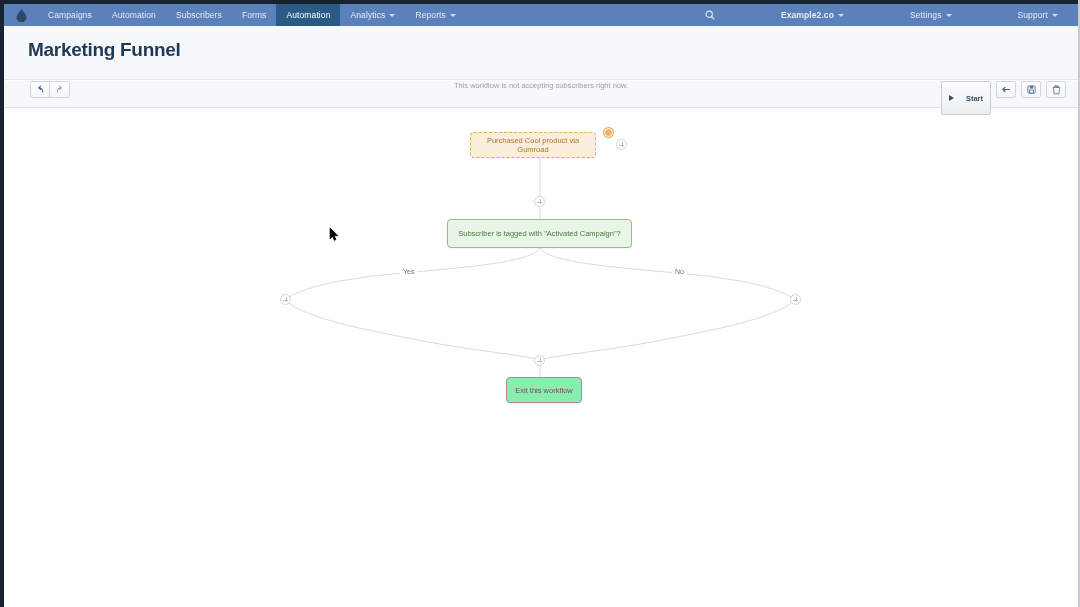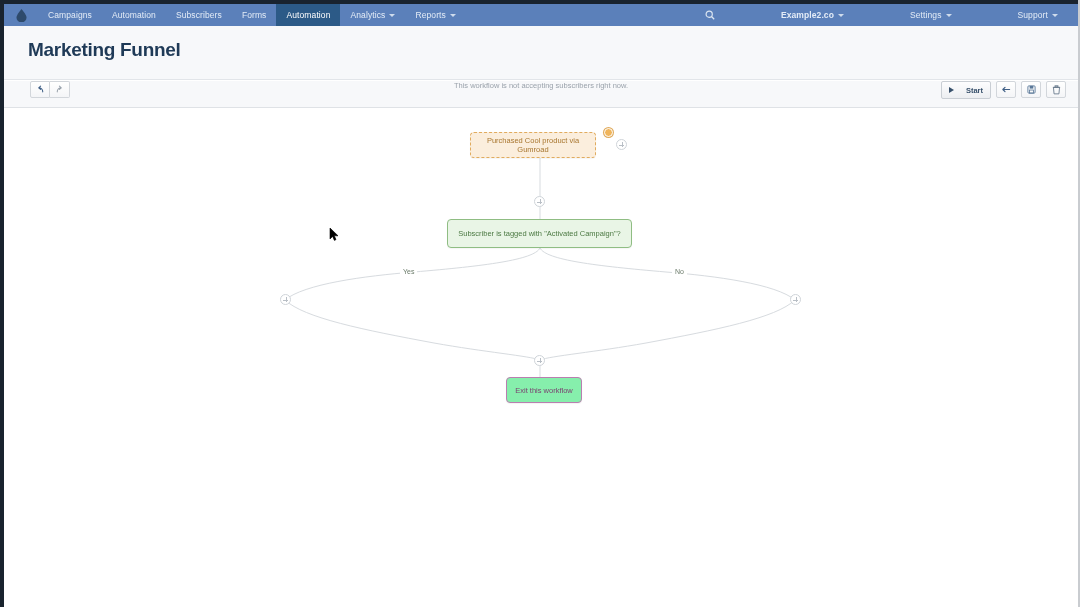--- a/index.html
+++ b/index.html
@@ -111,21 +111,21 @@
   .tb-group .tb-btn:last-child { border-radius: 0 2px 2px 0; border-left: none; }
   .tb-group { display: flex; }
   .tb-btn.single { border-radius: 2px; }
   .tb-status {
     position: absolute; left: 0; right: 0;
     text-align: center;
     font-size: 7.5px; color: #9aa2ab;
   }
   .start-btn {
     height: 17px;
-    padding: 8px 7px;
+    padding: 16px 7px;
     background: linear-gradient(#fdfdfe,#eceef1);
     border: 1px solid #c9ced4;
     border-radius: 2px;
     display: flex; align-items: center; gap: 12px;
     font-size: 7.5px; color: #37506b; font-weight: bold;
   }
   .play-tri {
     width: 0; height: 0;
     border-top: 3px solid transparent;
     border-bottom: 3px solid transparent;

